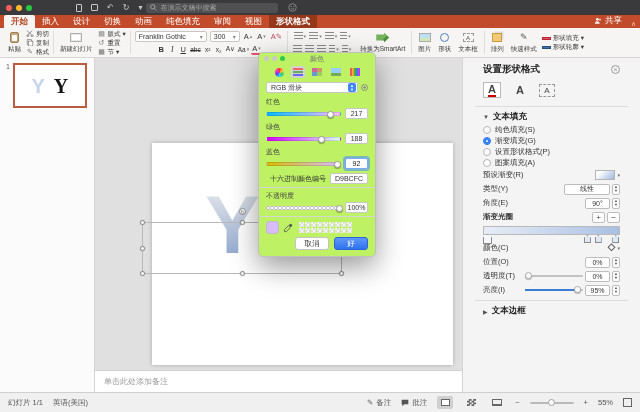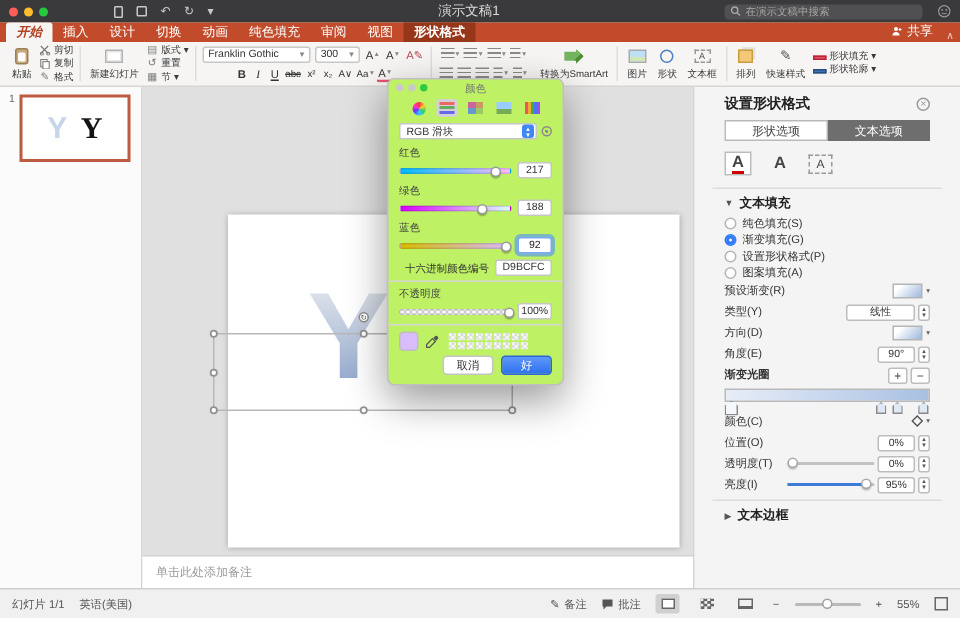--- a/index.html
+++ b/index.html
@@ -14,21 +14,21 @@
   .tb-icons span{line-height:1}
   .doc-ic{width:6px;height:8px;border:1px solid #c9c9c9;border-radius:1px;display:inline-block}
   .flop-ic{width:7px;height:7px;border:1px solid #c9c9c9;border-radius:1px;display:inline-block;background:linear-gradient(#3a3a3c 0 2px,transparent 2px) center top/3px 2px no-repeat,transparent}
   .tb-title{color:#dcdcdc;font-size:9px;flex:1;text-align:center;}
   .searchbox{width:132px;height:10px;background:#505052;border-radius:3px;display:flex;align-items:center;gap:3px;padding:0 4px;color:#a8a8a8;font-size:7px;}
   .smiley{width:9px;height:9px;flex:none;margin-left:6px}
 
   
   .tabbar{height:13px;background:#c14b2a;display:flex;align-items:flex-end;padding:0 4px;flex:none;}
   .mtab{color:#fff;font-size:8.5px;padding:1px 7px 1px;line-height:11px;white-space:nowrap;}
-  .mtab.active{background:#f6f5f4;color:#b34422;border-radius:2px 2px 0 0;font-weight:bold;font-style:italic;}
+  .mtab.active{background:#f6f5f4;color:#b34422;border-radius:2px 2px 0 0;font-weight:bold;}
   .mtab.ctx{background:#96371a;font-weight:bold;}
   .tab-spacer{flex:1}
   .share{display:flex;align-items:center;gap:3px;color:#fff;font-size:8.5px;padding-right:4px;padding-bottom:1px}
   .caret-up{color:#f0c9bc;font-size:7px;margin-left:5px}
 
   
   .ribbon{height:30px;background:#f6f5f4;border-bottom:1px solid #d8d6d4;display:flex;align-items:stretch;padding:1px 3px;flex:none;overflow:hidden;}
   .rgroup{display:flex;align-items:center;padding:0 3px;gap:3px;}
   .rsep{width:1px;background:#ddd;margin:2px 1px;}
   .bigbtn{display:flex;flex-direction:column;align-items:center;justify-content:center;font-size:6.5px;color:#3a3a3a;gap:1px;padding:0 2px;white-space:nowrap;}
@@ -177,21 +177,20 @@
     <span class="tl r"></span>
     <span class="tl y"></span>
     <span class="tl g"></span>
     <span class="tb-icons">
       <span class="doc-ic"></span>
       <span class="flop-ic"></span>
       <span>↶</span>
       <span>↻</span>
       <span>▾</span>
     </span>
-    <span class="tb-title">演示文稿1</span>
     <span class="searchbox">
       <svg class="sicon" width="7" height="7" viewBox="0 0 10 10">
           <circle cx="4" cy="4" r="3" fill="none" stroke="#a8a8a8" stroke-width="1.3"></circle>
           <line x1="6.3" y1="6.3" x2="9" y2="9" stroke="#a8a8a8" stroke-width="1.3"></line>
         </svg>
       <span>在演示文稿中搜索</span>
     </span>
     <svg class="smiley" width="9" height="9" viewBox="0 0 12 12">
         <circle cx="6" cy="6" r="5" fill="none" stroke="#9a9a9a" stroke-width="1"></circle>
         <circle cx="4.2" cy="4.8" r=".8" fill="#9a9a9a"></circle>
@@ -440,24 +439,20 @@
       <div class="notesbar">
         <span>单击此处添加备注</span>
       </div>
     </div>
 
     <div class="fpanel">
       <div class="fphead">
         <span class="fptitle">设置形状格式</span>
         <span class="fpclose">×</span>
       </div>
-      <div class="ftabs">
-        <span class="ftab">形状选项</span>
-        <span class="ftab sel">文本选项</span>
-      </div>
       <div class="fpicons">
         <span class="fpi sel">
             <span class="ua">A</span>
           </span>
         <span class="fpi">A</span>
         <span class="fpi boxa">A</span>
       </div>
       <div class="fdiv"></div>
       <div class="fsect">
         <span class="tri">▼</span>
@@ -488,27 +483,20 @@
           </span>
       </div>
       <div class="frow">
         <span>类型(Y)</span>
         <span class="fctl">
             <span class="msel">线性</span>
             <span class="stp">
               <span>▲</span>
               <span>▼</span>
             </span>
-          </span>
-      </div>
-      <div class="frow">
-        <span>方向(D)</span>
-        <span class="fctl">
-            <span class="gswatch"></span>
-            <span class="ddc">▾</span>
           </span>
       </div>
       <div class="frow">
         <span>角度(E)</span>
         <span class="fctl">
             <span class="numbox">90°</span>
             <span class="stp">
               <span>▲</span>
               <span>▼</span>
             </span>

